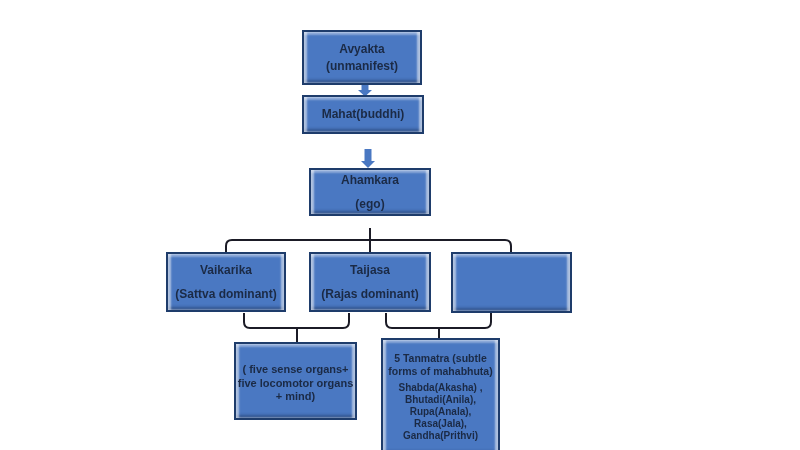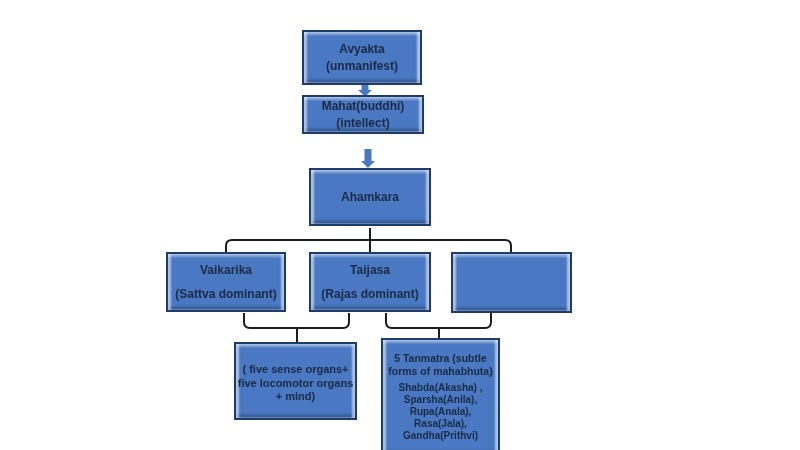--- a/index.html
+++ b/index.html
@@ -25,21 +25,21 @@
     color:#1b2a45;
     font-weight:bold;
     text-align:center;
     display:flex;flex-direction:column;justify-content:center;align-items:center;
     line-height:1.35;
   }
   .box .l1,.box .l2{display:block;width:100%;}
   
   #n-avyakta {left:278px;top:30px; width:120px;height:55px;font-size:12px;}
   #n-mahat   {left:278px;top:95px; width:122px;height:39px;font-size:12px;}
-  #n-ahamkara{left:285px;top:168px;width:122px;height:58px;font-size:12px;}
+  #n-ahamkara{left:285px;top:168px;width:122px;height:48px;font-size:12px;}
   #n-ahamkara .l2{margin-top:8px;}
   #n-vaikarika{left:142px;top:252px;width:120px;height:60px;font-size:12px;}
   #n-taijasa {left:285px;top:252px;width:122px;height:60px;font-size:12px;}
   #n-bhutadi {left:427px;top:252px;width:121px;height:61px;font-size:12px;}
   #n-vaikarika .l2,#n-taijasa .l2,#n-bhutadi .l2{margin-top:7px;}
   #n-indriya {left:210px;top:342px;width:123px;height:78px;font-size:11px;line-height:1.25;}
   #n-indriya .l2{margin-top:5px;padding:0 3px;}
   #n-tanmatra{left:357px;top:338px;width:119px;height:118px;font-size:10.5px;line-height:1.2;}
   #n-tanmatra .l1{padding:0 4px;}
   #n-tanmatra .l2{margin-top:5px;font-size:10px;padding:0 1px;}
@@ -77,25 +77,25 @@
     </g>
   </svg>
 
   <div class="box" id="n-avyakta">
     <span class="l1">Avyakta</span>
     <span class="l2">(unmanifest)</span>
   </div>
 
   <div class="box" id="n-mahat">
     <span class="l1">Mahat(buddhi)</span>
-    <span class="l2">(intellect)</span>
   </div>
 
   <div class="box" id="n-ahamkara">
     <span class="l1">Ahamkara</span>
+    <span class="l2">(ego)</span>
   </div>
 
   <div class="box" id="n-vaikarika">
     <span class="l1">Vaikarika</span>
     <span class="l2">(Sattva dominant)</span>
   </div>
 
   <div class="box" id="n-taijasa">
     <span class="l1">Taijasa</span>
     <span class="l2">(Rajas dominant)</span>
@@ -103,16 +103,16 @@
 
   <div class="box" id="n-bhutadi">
   </div>
 
   <div class="box" id="n-indriya">
     <span class="l2">( five sense organs+ five locomotor organs + mind)</span>
   </div>
 
   <div class="box" id="n-tanmatra">
     <span class="l1">5 Tanmatra (subtle forms of mahabhuta)</span>
-    <span class="l2">Shabda(Akasha) , Sparsha(Anila), Rupa(Anala), Rasa(Jala), Gandha(Prithvi)</span>
+    <span class="l2">Shabda(Akasha) , Bhutadi(Anila), Rupa(Anala), Rasa(Jala), Gandha(Prithvi)</span>
   </div>
 
 </div>
 
 </body></html>

